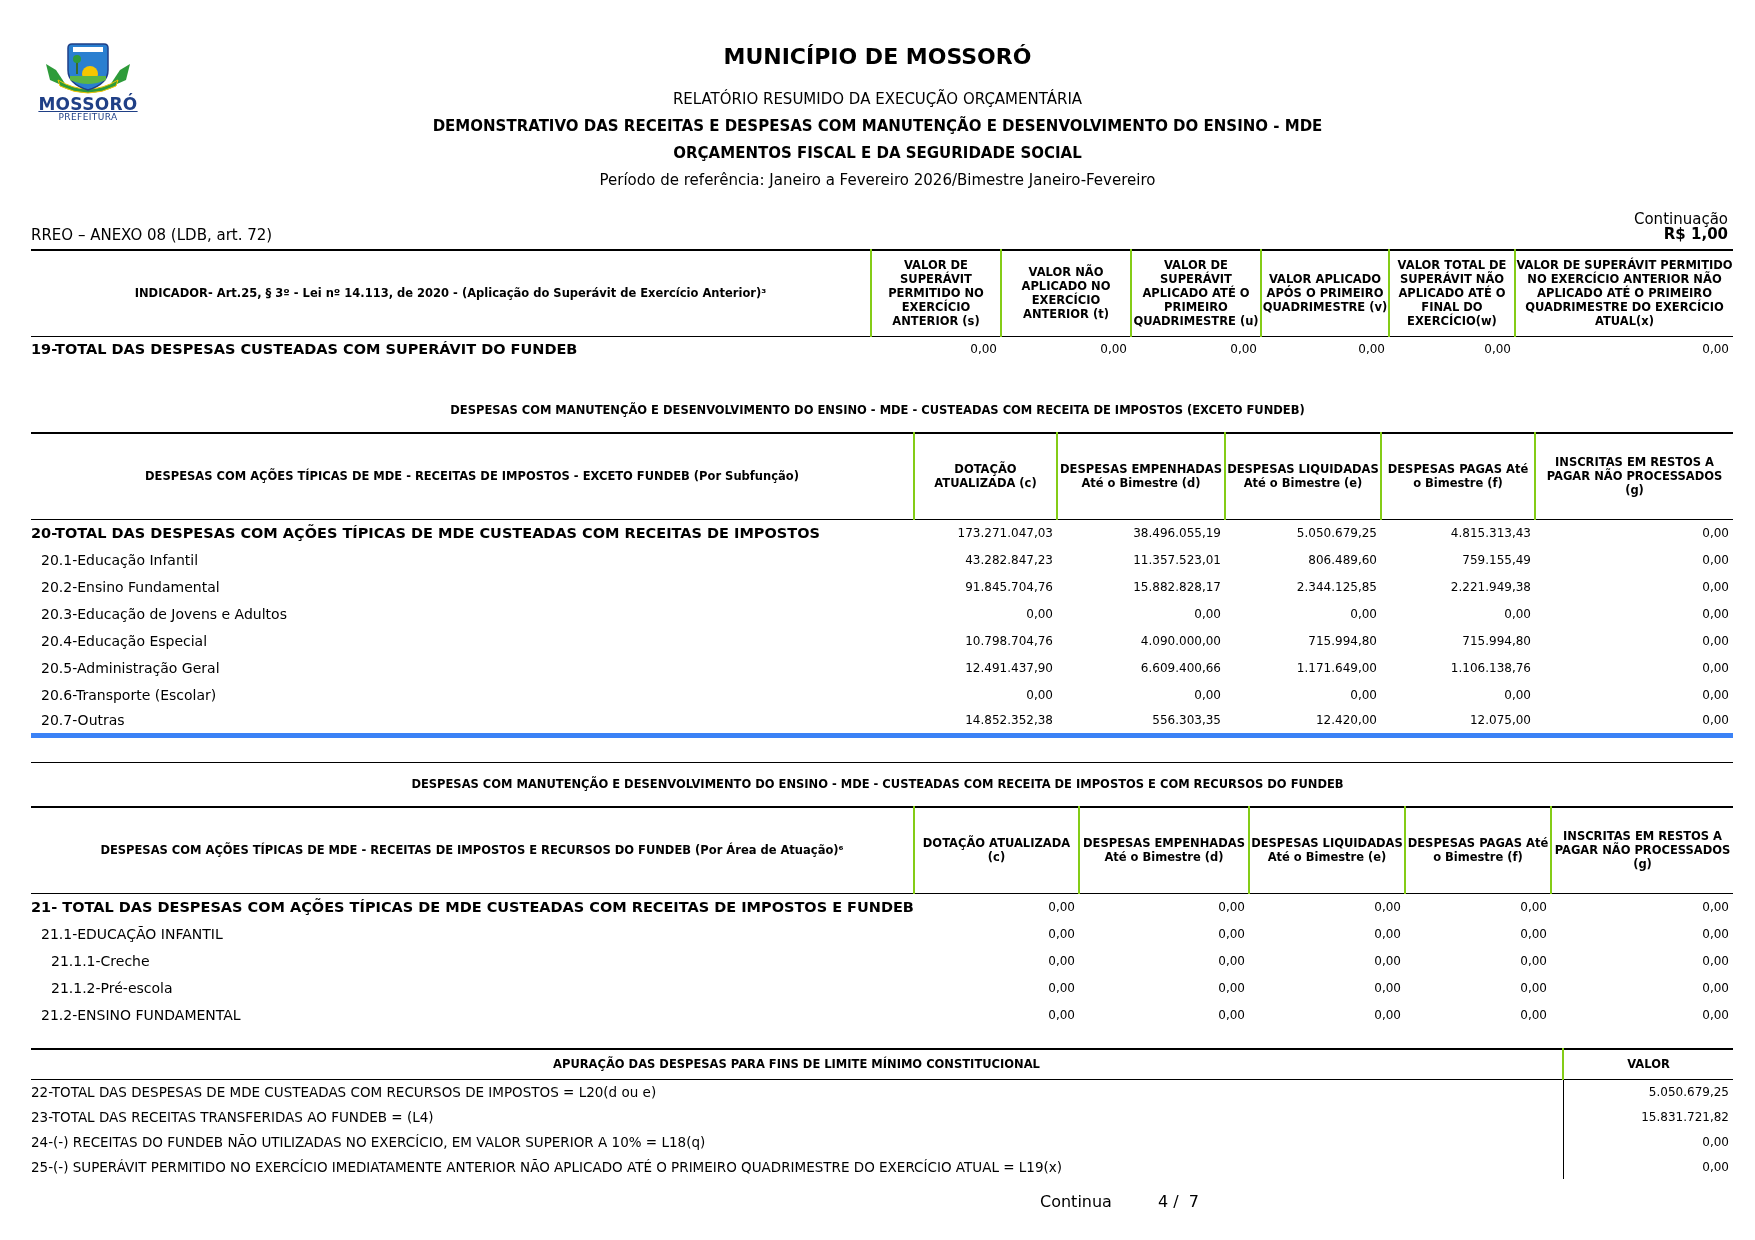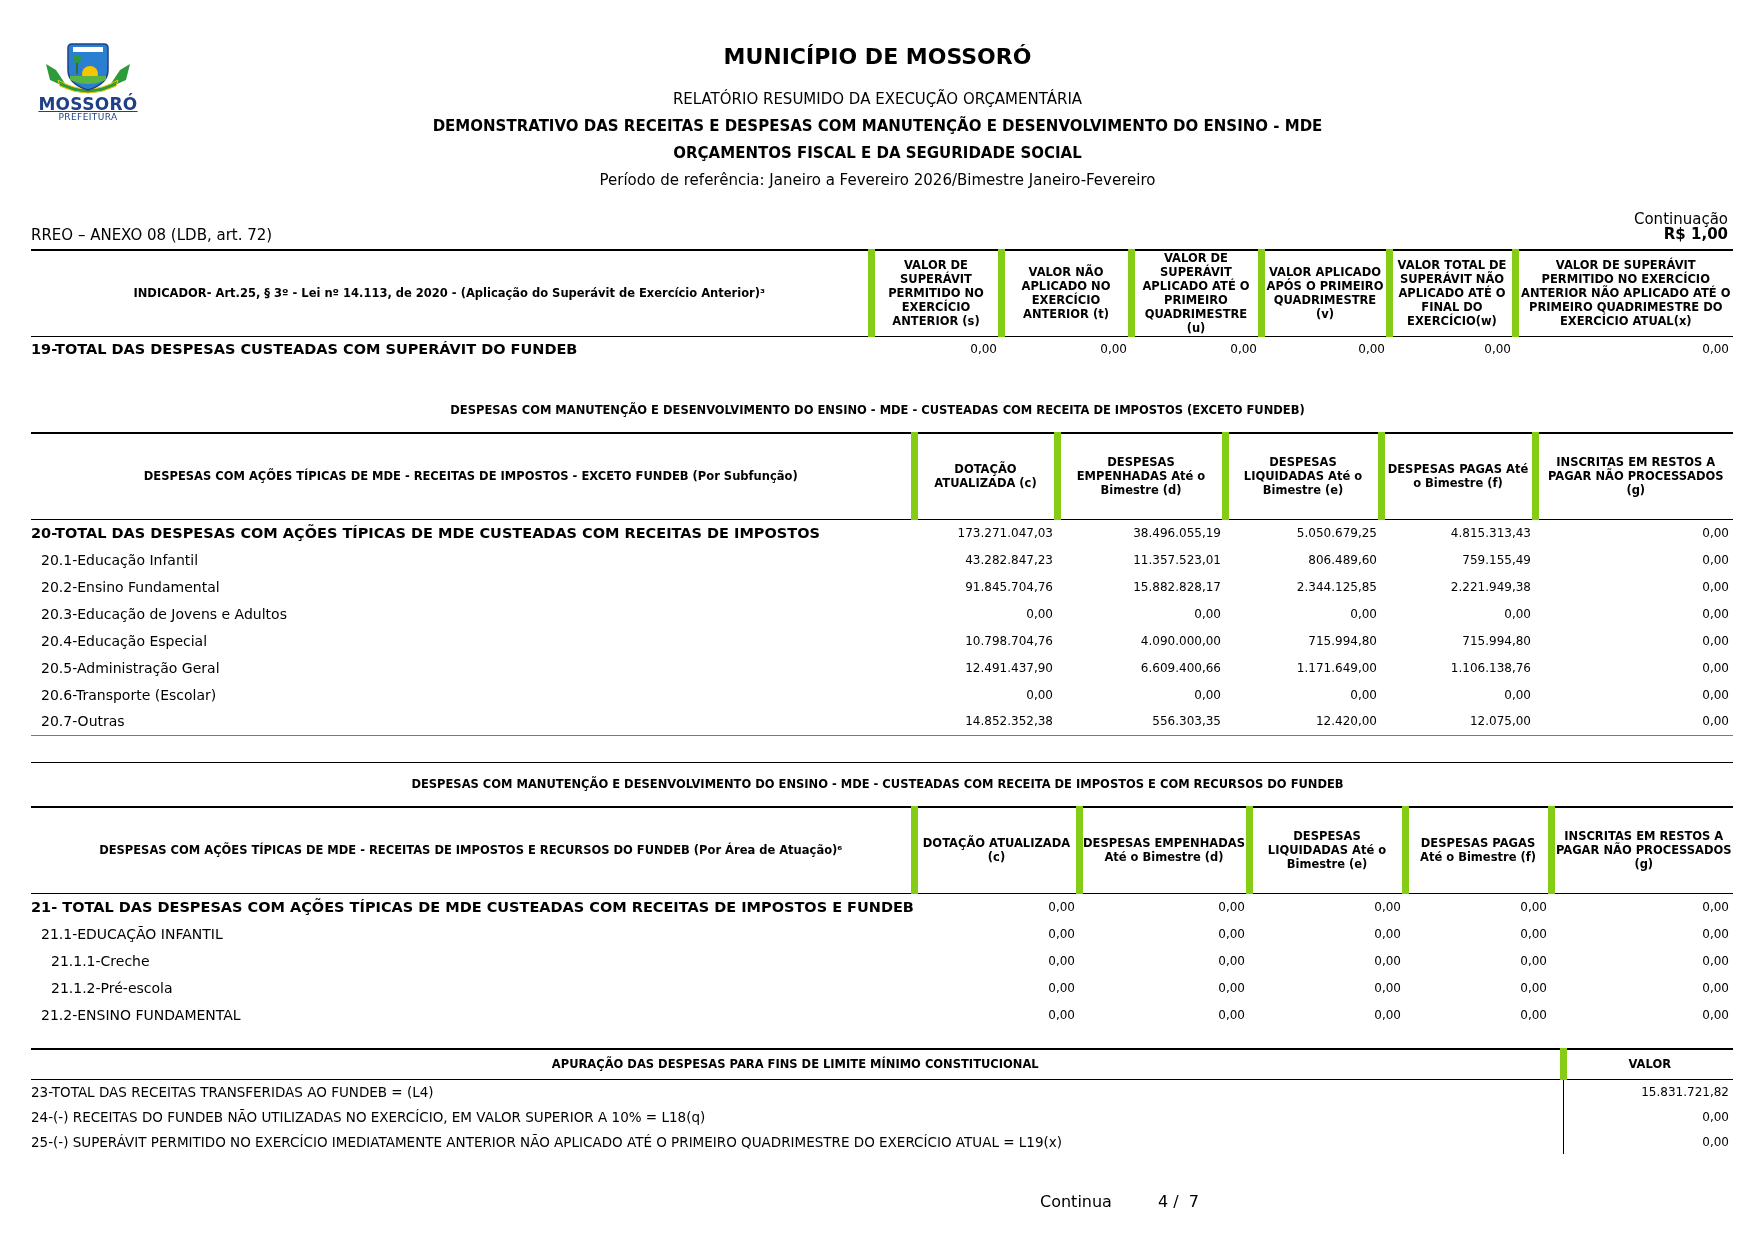--- a/index.html
+++ b/index.html
@@ -12,29 +12,29 @@
   .h-title { top: 44px; font-size: 22px; font-weight: bold; }
   .h-sub1 { top: 90px; font-size: 15px; }
   .h-sub2 { top: 117px; font-size: 15px; font-weight: bold; }
   .h-sub3 { top: 144px; font-size: 15px; font-weight: bold; }
   .h-period { top: 171px; font-size: 15px; }
   .cont-top { right: 27px; top: 210px; font-size: 15px; }
   .rreo { left: 31px; top: 226px; font-size: 15px; }
   .currency { right: 27px; top: 225px; font-size: 15px; font-weight: bold; }
 
   table { border-collapse: collapse; position: absolute; table-layout: fixed; }
-  th { font-size: 11.5px; font-weight: bold; text-align: center; vertical-align: middle; line-height: 14px; border-left: 7px solid #84cc16; }
+  th { font-size: 11.5px; font-weight: bold; text-align: center; vertical-align: middle; line-height: 14px; border-left: 2px solid #84cc16; }
   th:first-child { border-left: none; }
   td { font-size: 12px; text-align: right; padding-right: 4px; white-space: nowrap; }
   td.lbl { text-align: left; font-size: 14px; padding-left: 0; }
   .bold td.lbl { font-weight: bold; font-size: 14.5px; }
   .ind1 { padding-left: 10px !important; }
   .ind2 { padding-left: 20px !important; }
   .rule-top { border-top: 2px solid #000; }
-  .rule-bot { border-bottom: 1px solid #3b82f6; }
+  .rule-bot { border-bottom: 5px solid #3b82f6; }
 
   .sec-title { left: 0; width: 1755px; text-align: center; font-size: 11.5px; font-weight: bold; }
   .line { position: absolute; height: 0; border-top: 1px solid #000; }
 
   .t5-lbl { font-size: 13.5px; text-align: left; }
   .footer { top: 1192px; font-size: 16px; }
 </style>
 </head>
 <body>
 
@@ -259,20 +259,24 @@
       <col style="width:170px">
   </colgroup>
   <thead>
     <tr class="rule-top" style="height:30px; border-bottom:1px solid #000;">
       <th>APURAÇÃO DAS DESPESAS PARA FINS DE LIMITE MÍNIMO CONSTITUCIONAL</th>
       <th>VALOR</th>
     </tr>
   </thead>
   <tbody>
     <tr style="height:25px;">
+      <td class="t5-lbl">22-TOTAL DAS DESPESAS DE MDE CUSTEADAS COM RECURSOS DE IMPOSTOS = L20(d ou e)</td>
+      <td style="border-left:1px solid #000;">5.050.679,25</td>
+    </tr>
+    <tr style="height:25px;">
       <td class="t5-lbl">23-TOTAL DAS RECEITAS TRANSFERIDAS AO FUNDEB = (L4)</td>
       <td style="border-left:1px solid #000;">15.831.721,82</td>
     </tr>
     <tr style="height:25px;">
       <td class="t5-lbl">24-(-) RECEITAS DO FUNDEB NÃO UTILIZADAS NO EXERCÍCIO, EM VALOR SUPERIOR A 10% = L18(q)</td>
       <td style="border-left:1px solid #000;">0,00</td>
     </tr>
     <tr style="height:25px;">
       <td class="t5-lbl">25-(-) SUPERÁVIT PERMITIDO NO EXERCÍCIO IMEDIATAMENTE ANTERIOR NÃO APLICADO ATÉ O PRIMEIRO QUADRIMESTRE DO EXERCÍCIO ATUAL = L19(x)</td>
       <td style="border-left:1px solid #000;">0,00</td>

